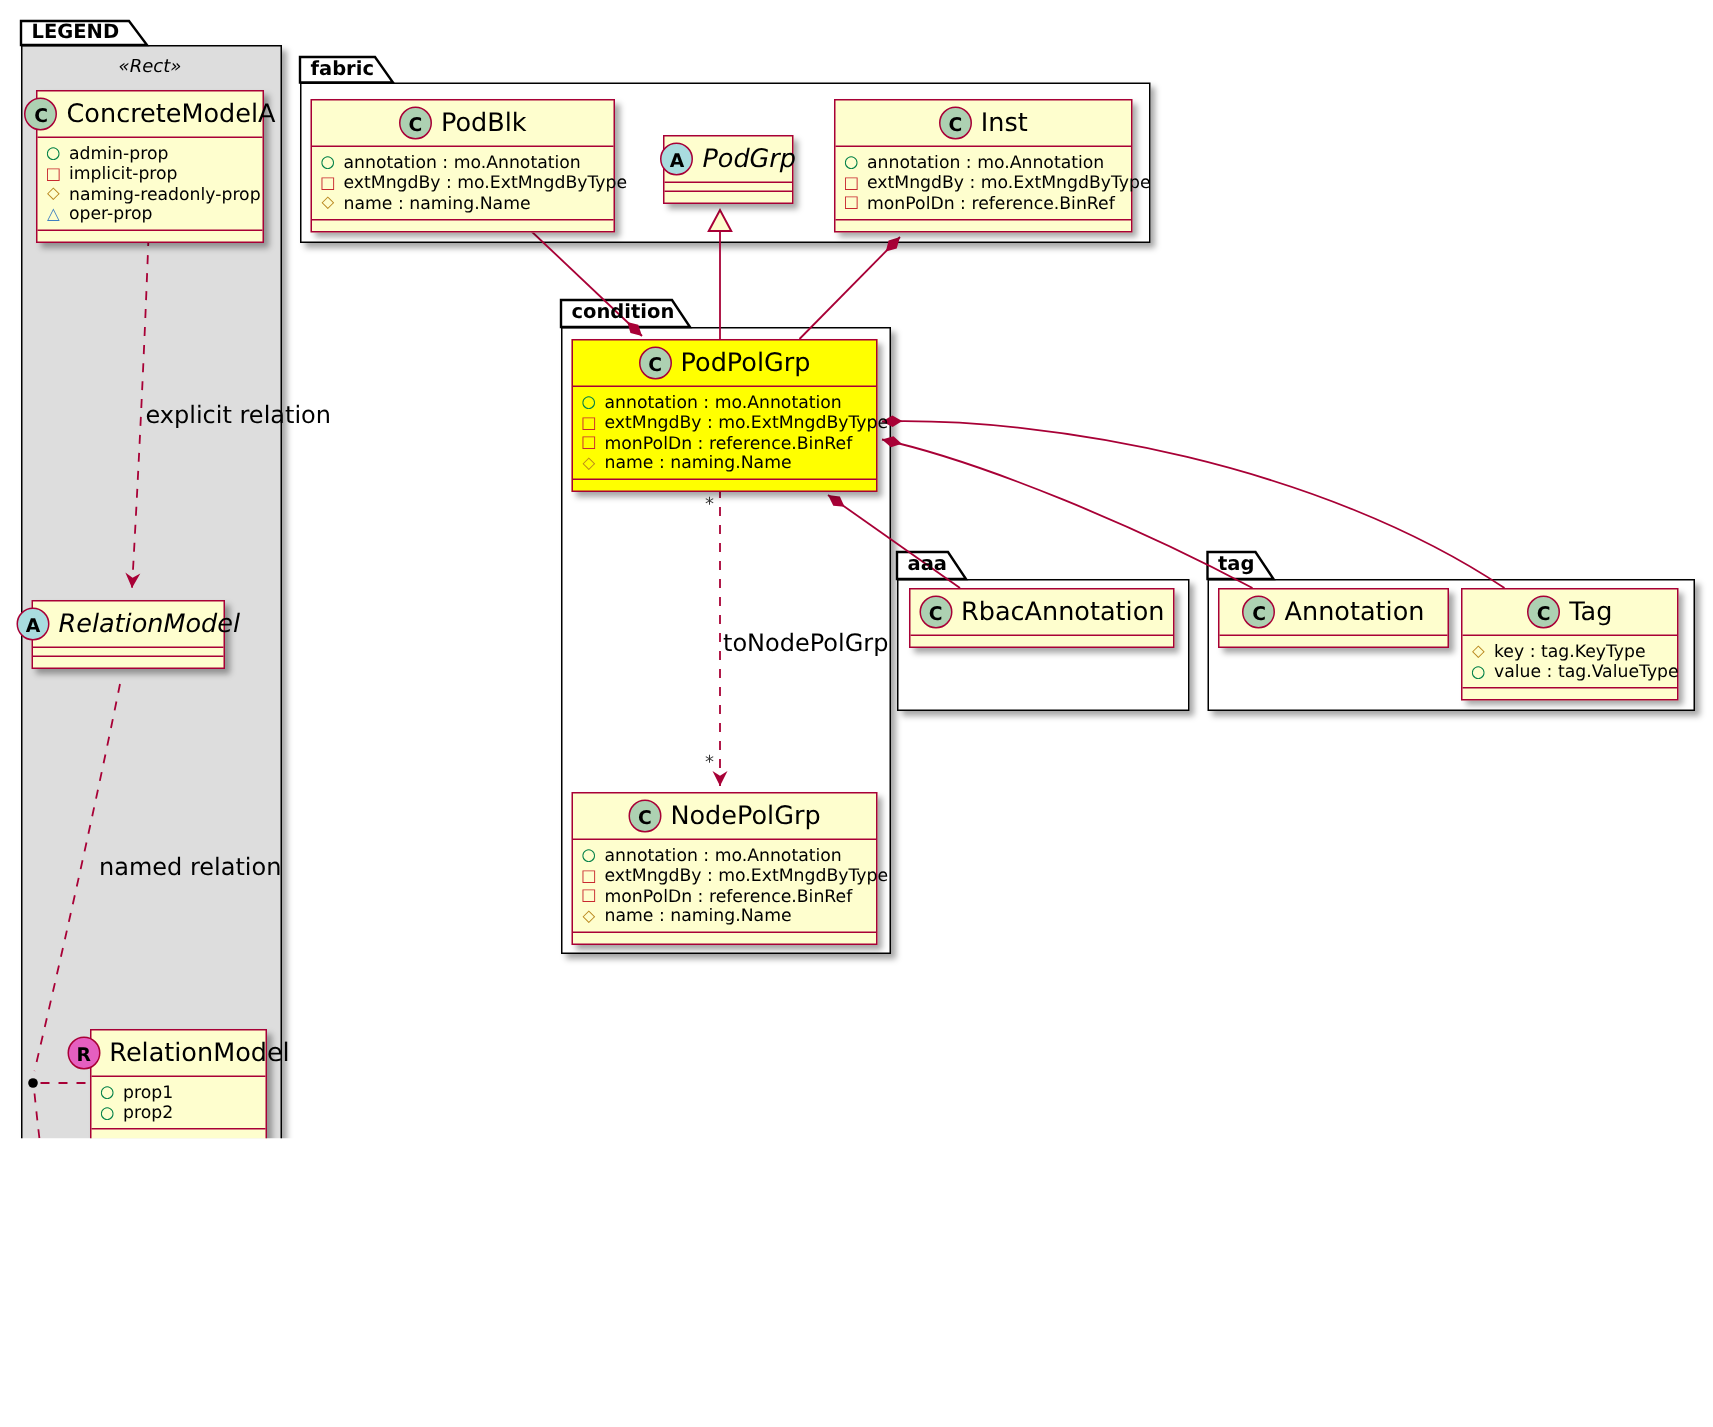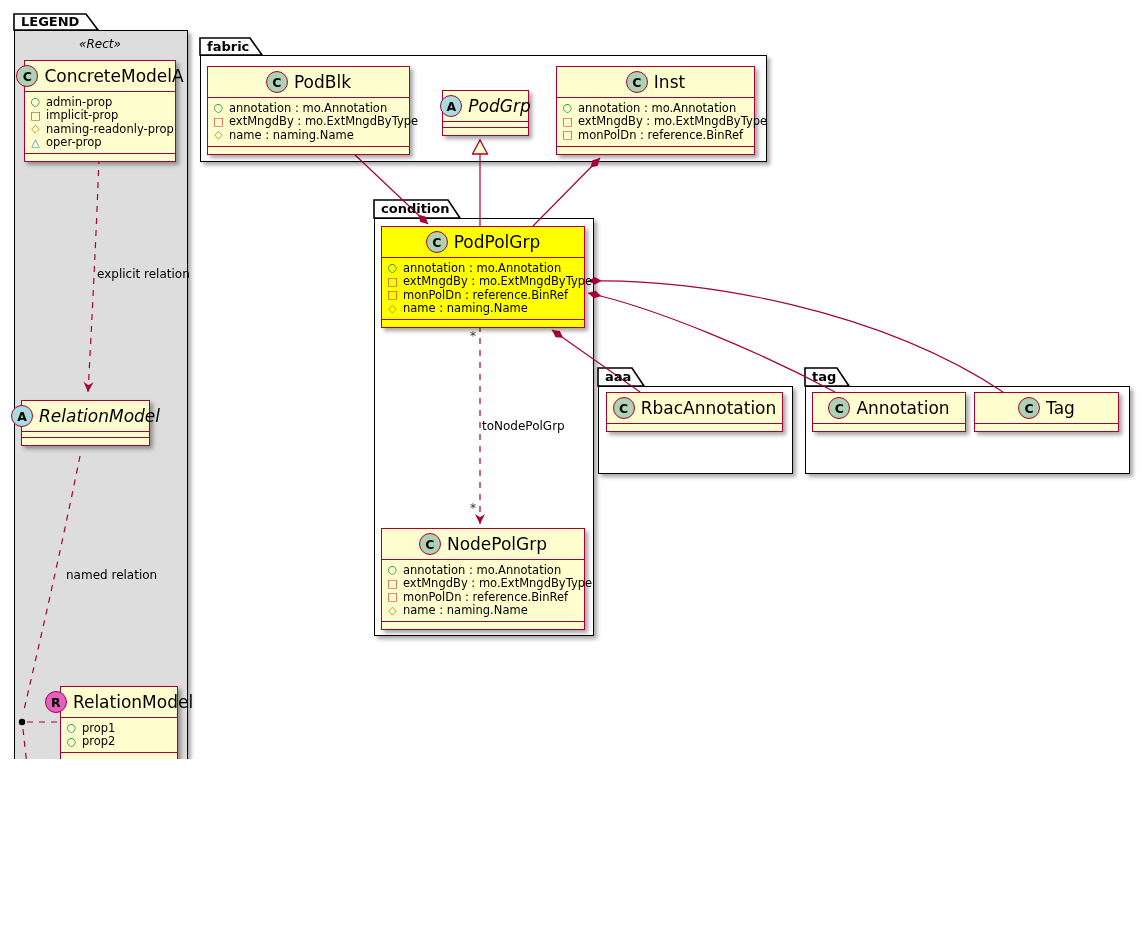--- a/index.html
+++ b/index.html
@@ -24,21 +24,21 @@
   .italic{font-style:italic}
   .uml-attrs{padding:3px 5px 4px 5px;border-bottom:1.2px solid #A80036;font-size:11.5px}
   .uml-attrs.empty{height:5px;padding:0}
   .uml-methods{height:7px}
   .attr{display:flex;align-items:center;gap:5px;height:13.5px;white-space:nowrap}
   .vis{width:11px;text-align:center;font-size:11px;line-height:1;flex:0 0 11px}
   .vis-circle::before{content:"○";color:#038048}
   .vis-square::before{content:"□";color:#C82930}
   .vis-diamond::before{content:"◇";color:#B8861B}
   .vis-triangle::before{content:"△";color:#4080C0}
-  .edge-label{position:absolute;z-index:20;font-size:12px;color:#000;white-space:nowrap}
+  .edge-label{position:absolute;z-index:20;font-size:16px;color:#000;white-space:nowrap}
   .stereo{position:absolute;z-index:6;font-size:12px;font-style:italic;text-align:center;color:#000}
   .mult{position:absolute;z-index:20;font-size:12px;color:#333}
 </style>
 </head>
 <body>
 
 <div class="canvas">
 
   <div class="pkg-body grey" style="left:14px;top:30px;width:172px;height:910px"></div>
   <div class="pkg-body" style="left:200px;top:55px;width:565px;height:105px"></div>
@@ -238,20 +238,30 @@
       <span class="cname">Annotation</span>
     </div>
     <div class="uml-methods"></div>
   </div>
 
   <div class="uml-class" style="left:974px;top:392px;width:143px">
     <div class="uml-title">
       <span class="spot spot-class">C</span>
       <span class="cname">Tag</span>
     </div>
+    <div class="uml-attrs">
+      <div class="attr">
+          <span class="vis vis-diamond"></span>
+          <span>key : tag.KeyType</span>
+        </div>
+      <div class="attr">
+          <span class="vis vis-circle"></span>
+          <span>value : tag.ValueType</span>
+        </div>
+    </div>
     <div class="uml-methods"></div>
   </div>
 
   <div class="uml-class" style="left:21px;top:400px;width:127px">
     <div class="uml-title">
       <span class="spot spot-abstract">A</span>
       <span class="cname italic">RelationModel</span>
     </div>
     <div class="uml-attrs empty"></div>
     <div class="uml-methods"></div>

